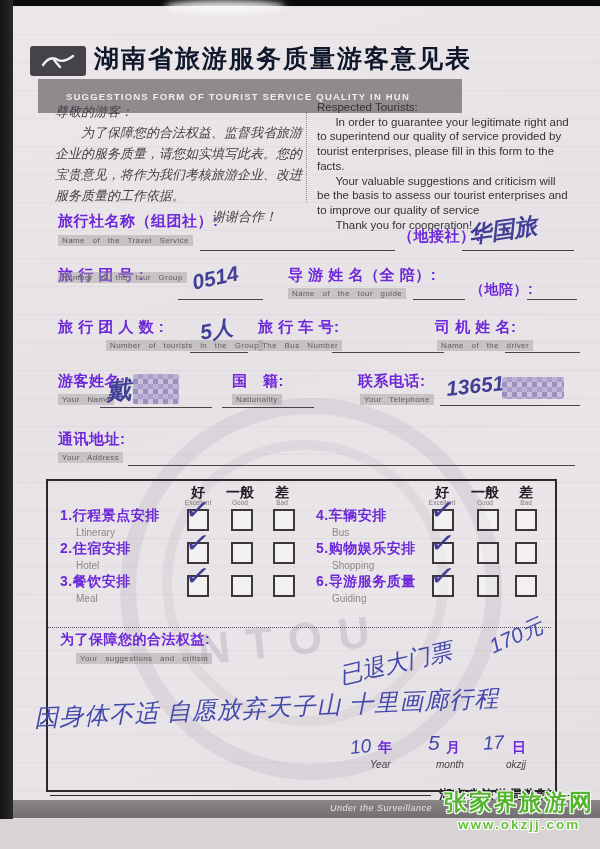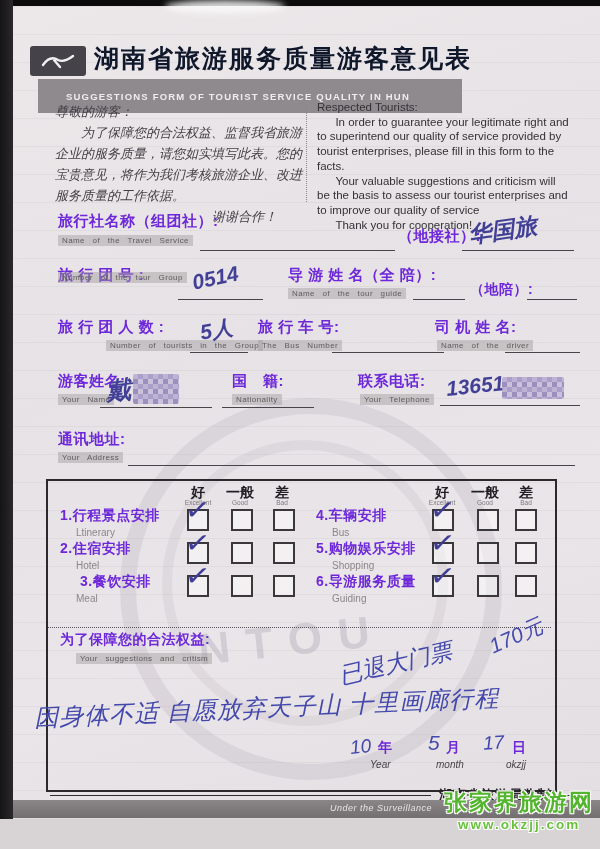--- a/index.html
+++ b/index.html
@@ -177,21 +177,21 @@
   <div class="abs cbox" style="left:273px;top:509px;"></div>
   <div class="abs check" style="left:185px;top:495px;">✓</div>
 
   <div class="abs zh-label sm" style="left:60px;top:540px;">2.住宿安排</div>
   <div class="abs item-en" style="left:76px;top:560px;">Hotel</div>
   <div class="abs cbox" style="left:187px;top:542px;"></div>
   <div class="abs cbox" style="left:231px;top:542px;"></div>
   <div class="abs cbox" style="left:273px;top:542px;"></div>
   <div class="abs check" style="left:185px;top:528px;">✓</div>
 
-  <div class="abs zh-label sm" style="left:60px;top:573px;margin-left:20px;">3.餐饮安排</div>
+  <div class="abs zh-label sm" style="left:60px;top:573px;">3.餐饮安排</div>
   <div class="abs item-en" style="left:76px;top:593px;">Meal</div>
   <div class="abs cbox" style="left:187px;top:575px;"></div>
   <div class="abs cbox" style="left:231px;top:575px;"></div>
   <div class="abs cbox" style="left:273px;top:575px;"></div>
   <div class="abs check" style="left:185px;top:561px;">✓</div>
 
   <div class="abs zh-label sm" style="left:316px;top:507px;">4.车辆安排</div>
   <div class="abs item-en" style="left:332px;top:527px;">Bus</div>
   <div class="abs cbox" style="left:432px;top:509px;"></div>
   <div class="abs cbox" style="left:477px;top:509px;"></div>

